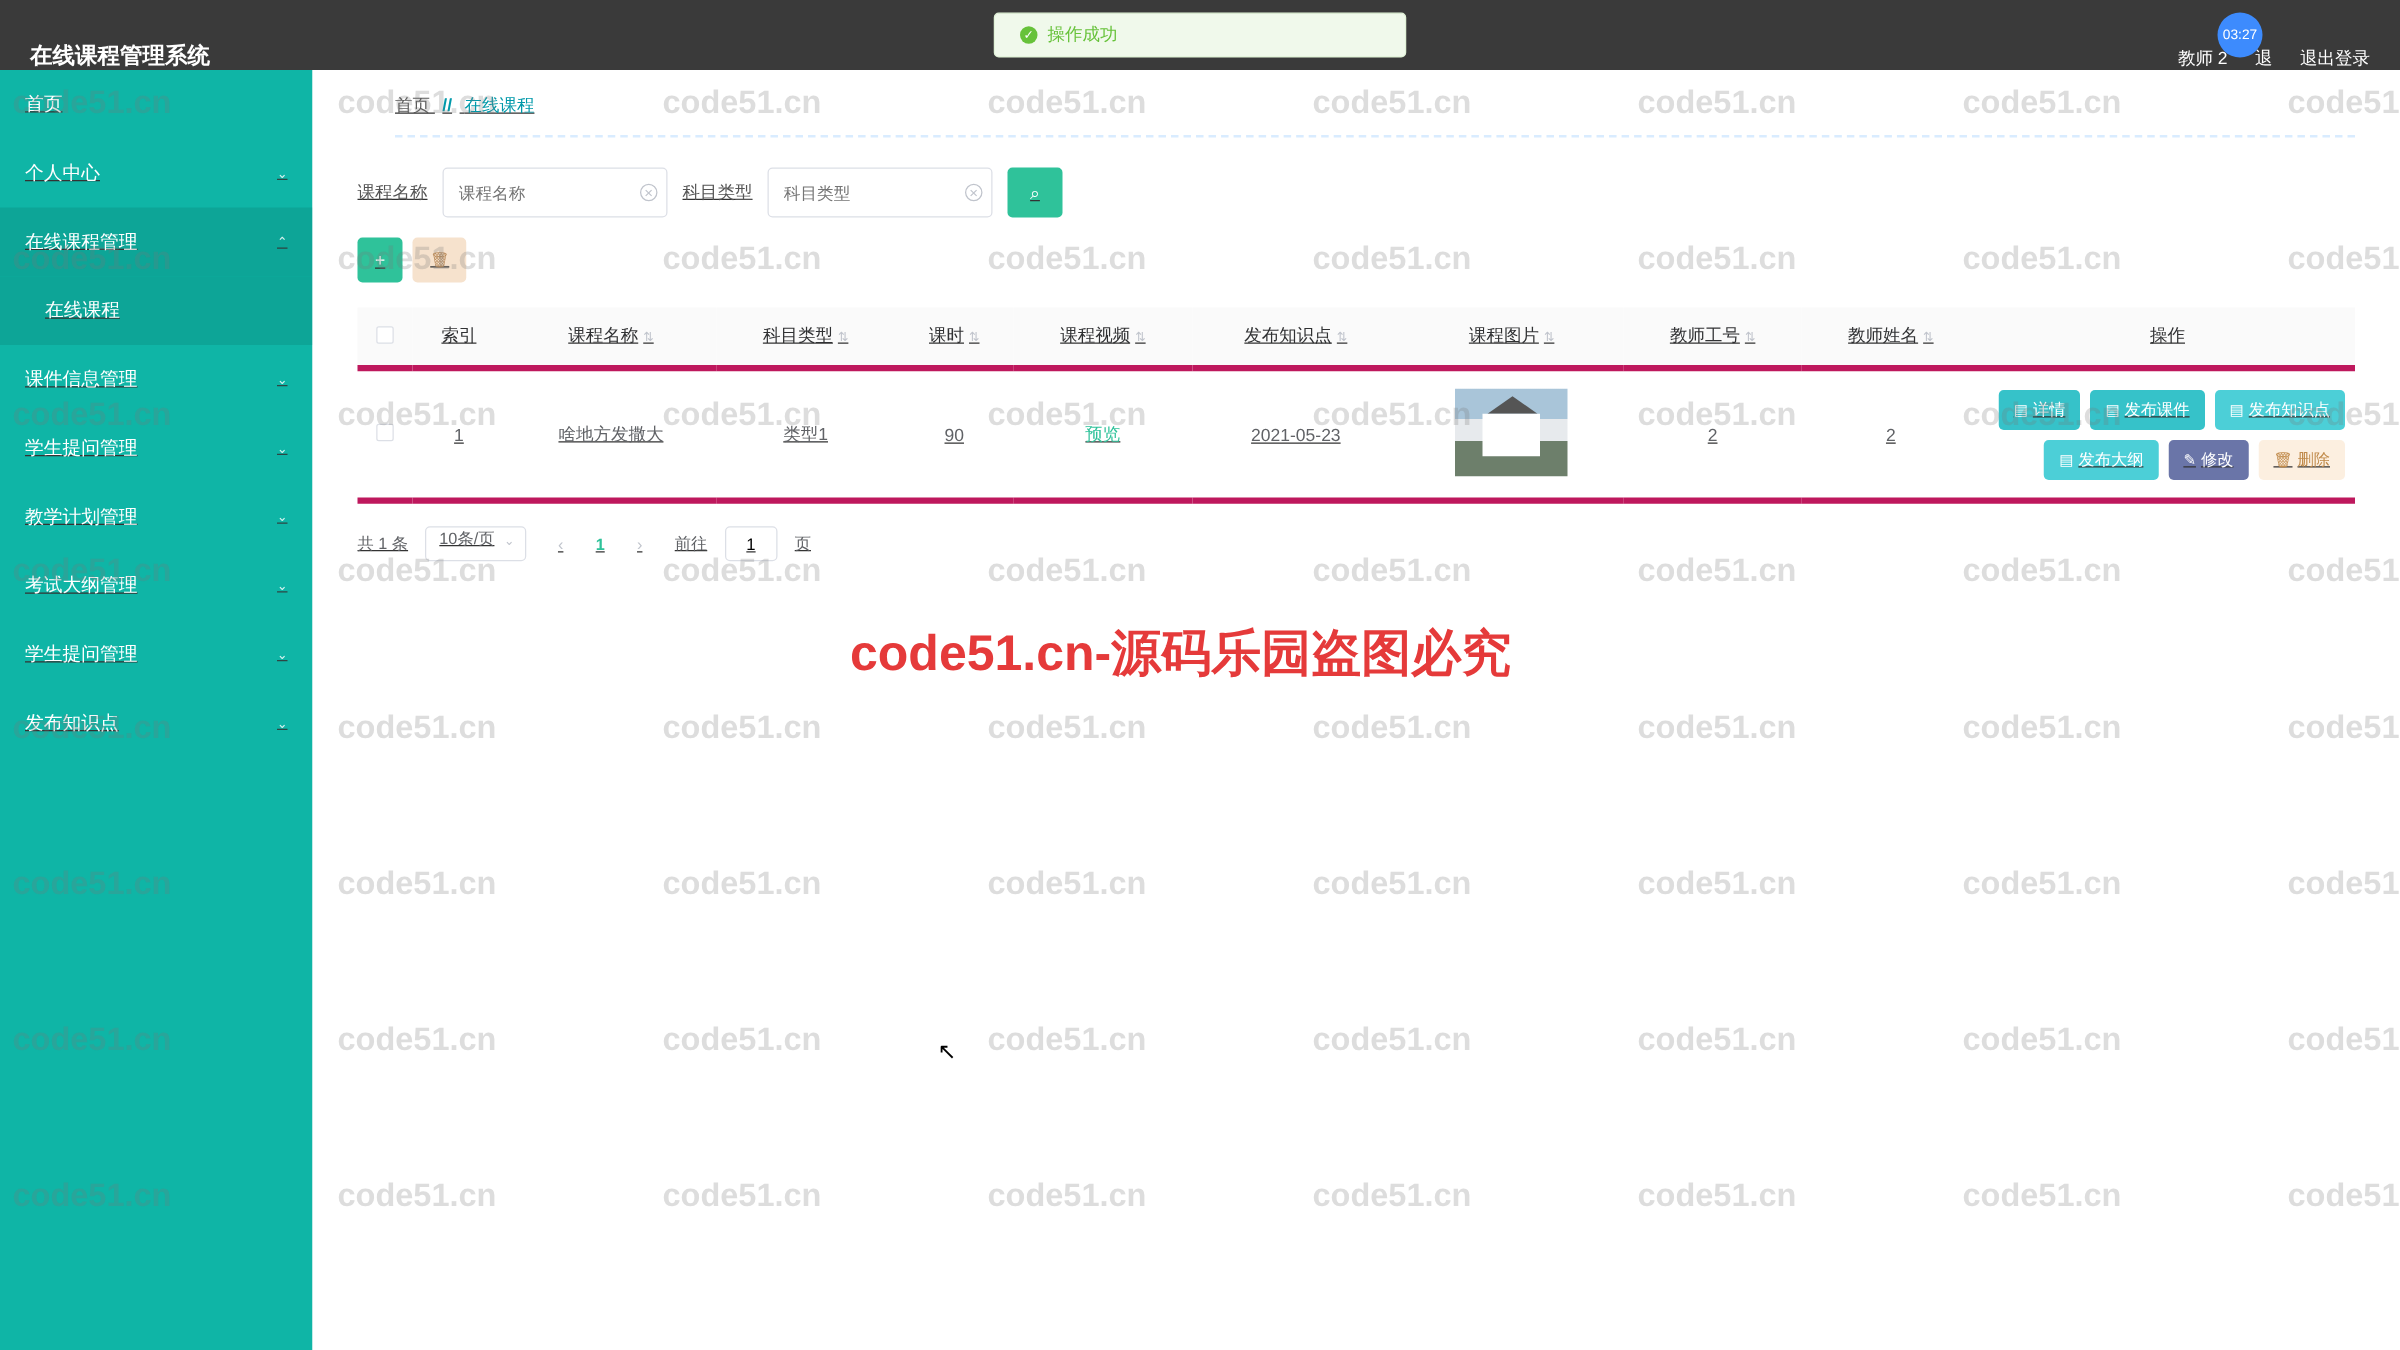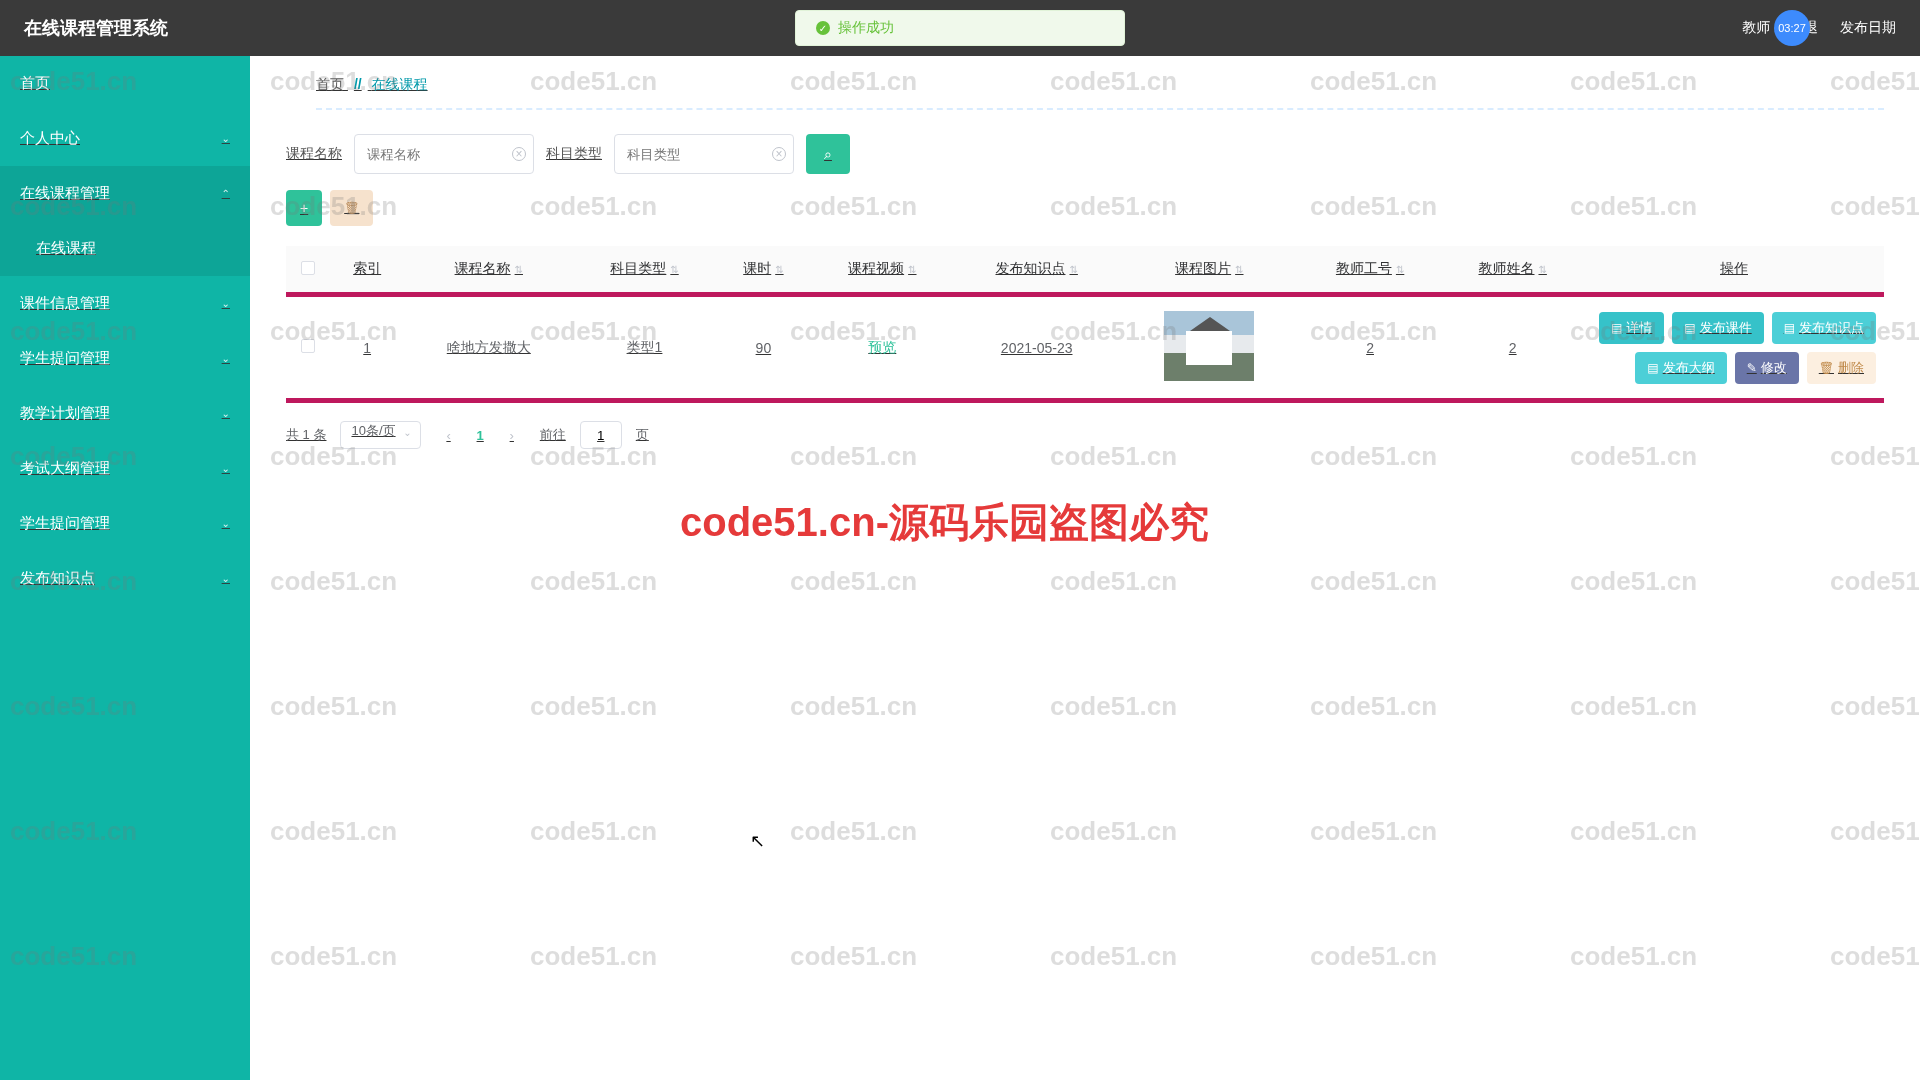--- a/index.html
+++ b/index.html
@@ -1,18 +1,18 @@
 <!DOCTYPE html>
 <html><head>
 <meta charset="utf-8">
 <style>
 * { margin: 0; padding: 0; box-sizing: border-box; }
 body { font-family: "Microsoft YaHei", "PingFang SC", sans-serif; font-size: 14px; color: #333; background: #f5f5f5; overflow: hidden; width: 1920px; height: 1080px; position: relative; }
 
-.topbar { height: 56px; background: #3a3a3a; color: #fff; display: flex; align-items: center; padding: 12px 24px; justify-content: space-between; position: relative; z-index: 10; }
+.topbar { height: 56px; background: #3a3a3a; color: #fff; display: flex; align-items: flex-end; padding: 0 24px; justify-content: space-between; position: relative; z-index: 10; }
 .topbar .brand { font-size: 18px; font-weight: 700; }
 .topbar .right { display: flex; align-items: center; gap: 22px; }
 .topbar .right span { cursor: pointer; }
 
 .toast { position: absolute; top: 10px; left: 50%; transform: translateX(-50%); background: #f0f9eb; border: 1px solid #e1f3d8; color: #67c23a; padding: 8px 20px; border-radius: 4px; display: flex; align-items: center; gap: 8px; z-index: 20; width: 330px; }
 .toast .dot { width: 14px; height: 14px; border-radius: 50%; background: #67c23a; display: inline-flex; align-items: center; justify-content: center; color: #fff; font-size: 10px; }
 
 .badge-time { width: 36px; height: 36px; border-radius: 50%; background: #3d8bfd; display: flex; align-items: center; justify-content: center; color: #fff; font-size: 11px; position: absolute; right: 110px; top: 10px; z-index: 30; }
 
 .layout { display: flex; height: calc(1080px - 56px); text-decoration: underline; }
@@ -74,21 +74,21 @@
 .ic { font-style: normal; font-size: 12px; }
 </style>
 </head>
 <body>
 
 <div class="topbar">
   <div class="brand">在线课程管理系统</div>
   <div class="right">
     <span>教师 2</span>
     <span>退</span>
-    <span>发布日期</span>
+    <span>退出登录</span>
   </div>
 </div>
 
 <div class="toast">
   <span class="dot">✓</span>
   <span>操作成功</span>
 </div>
 
 <div class="badge-time">03:27</div>
 

